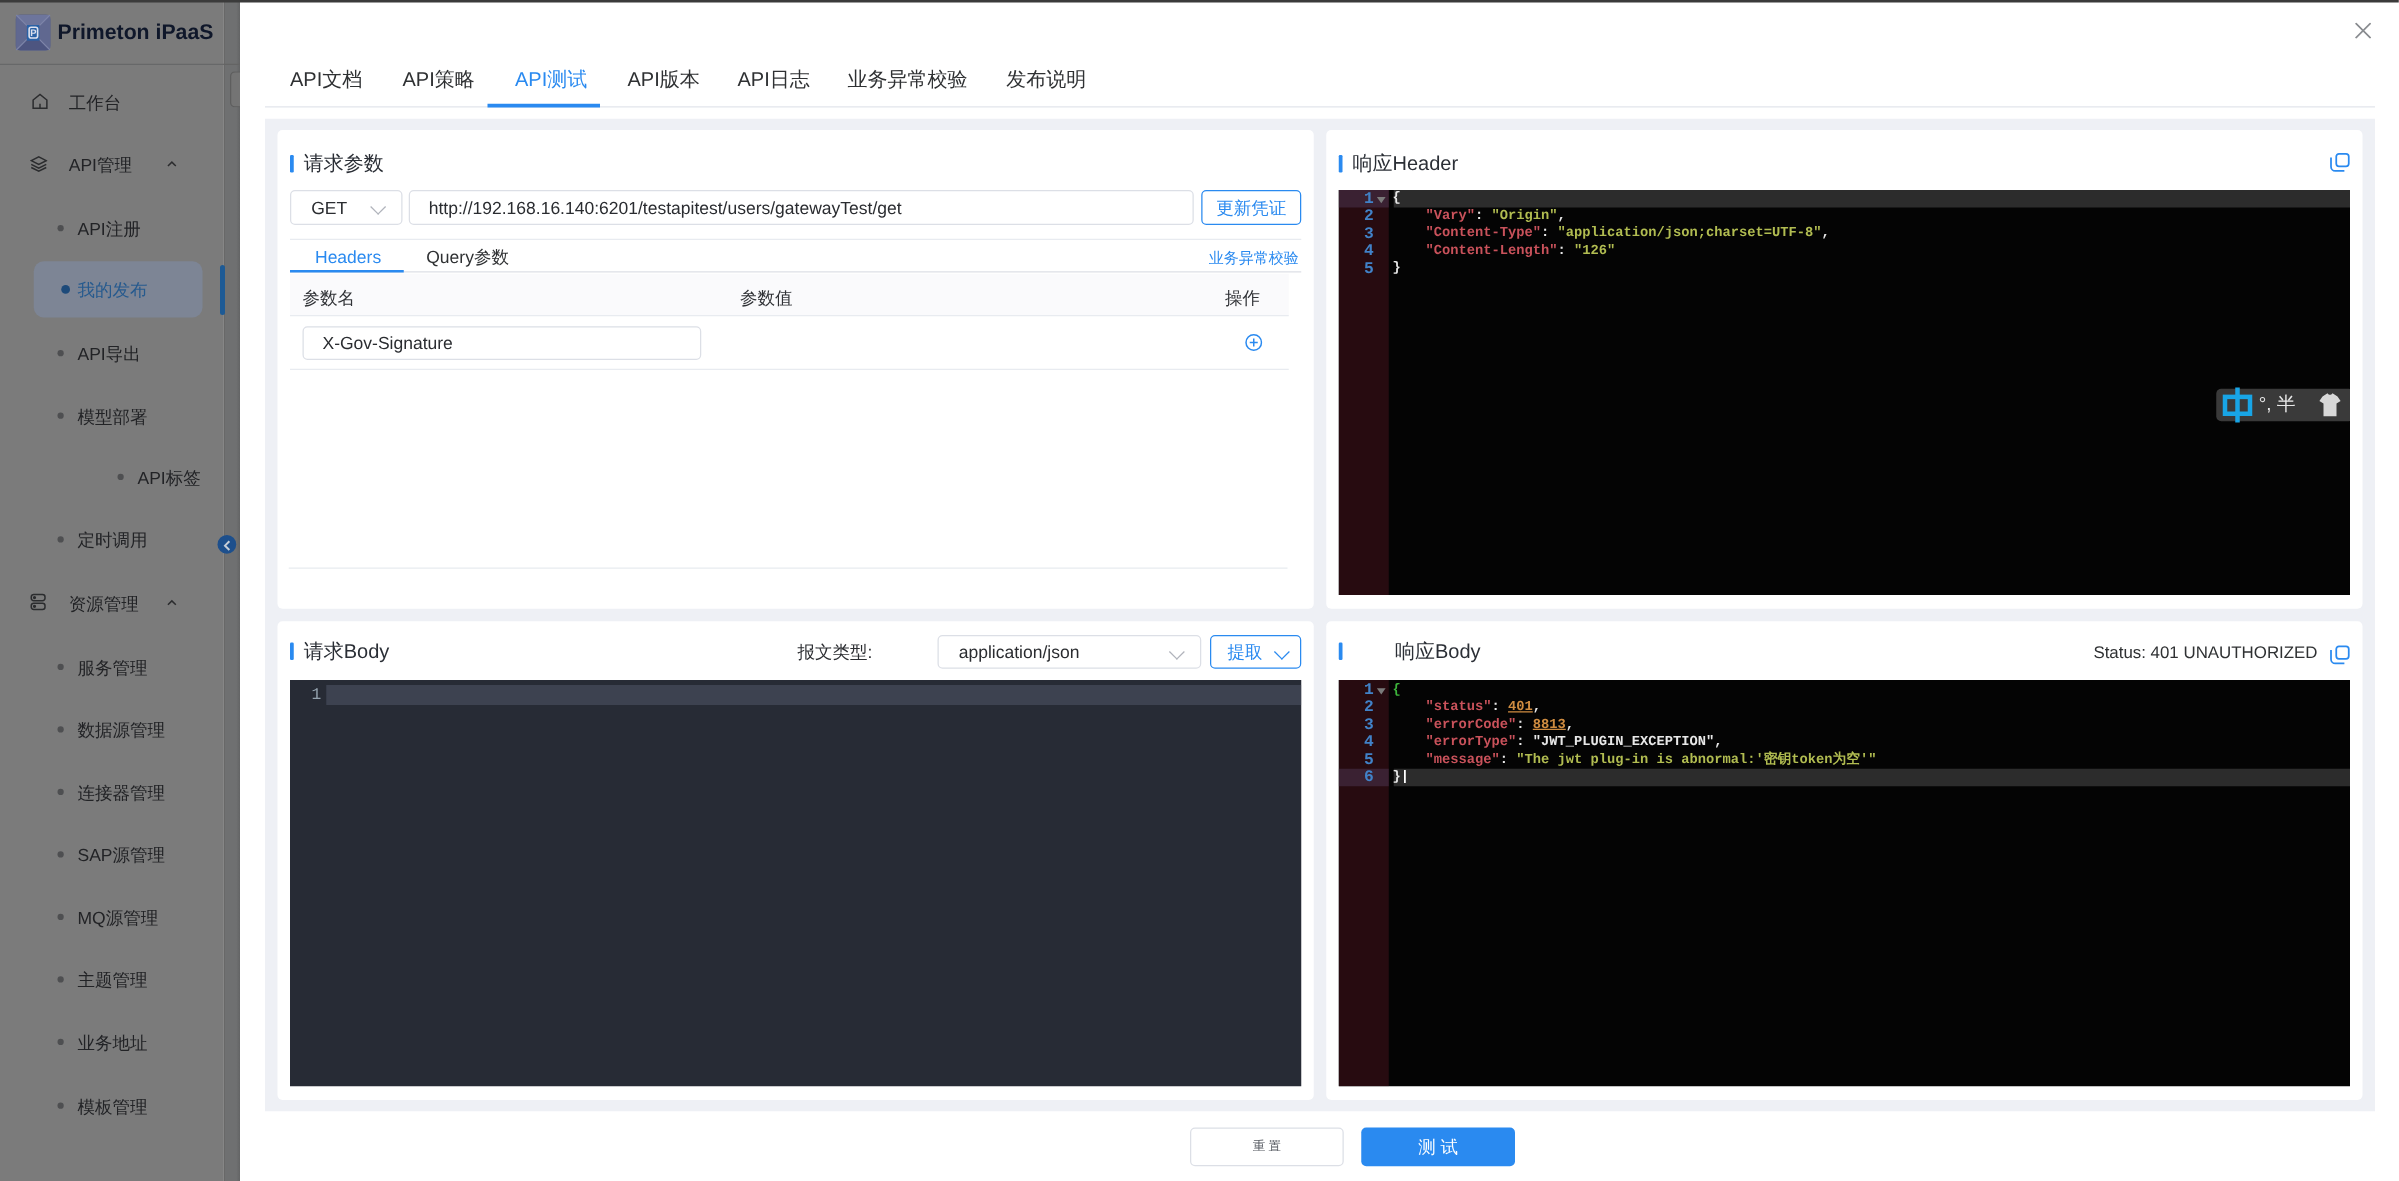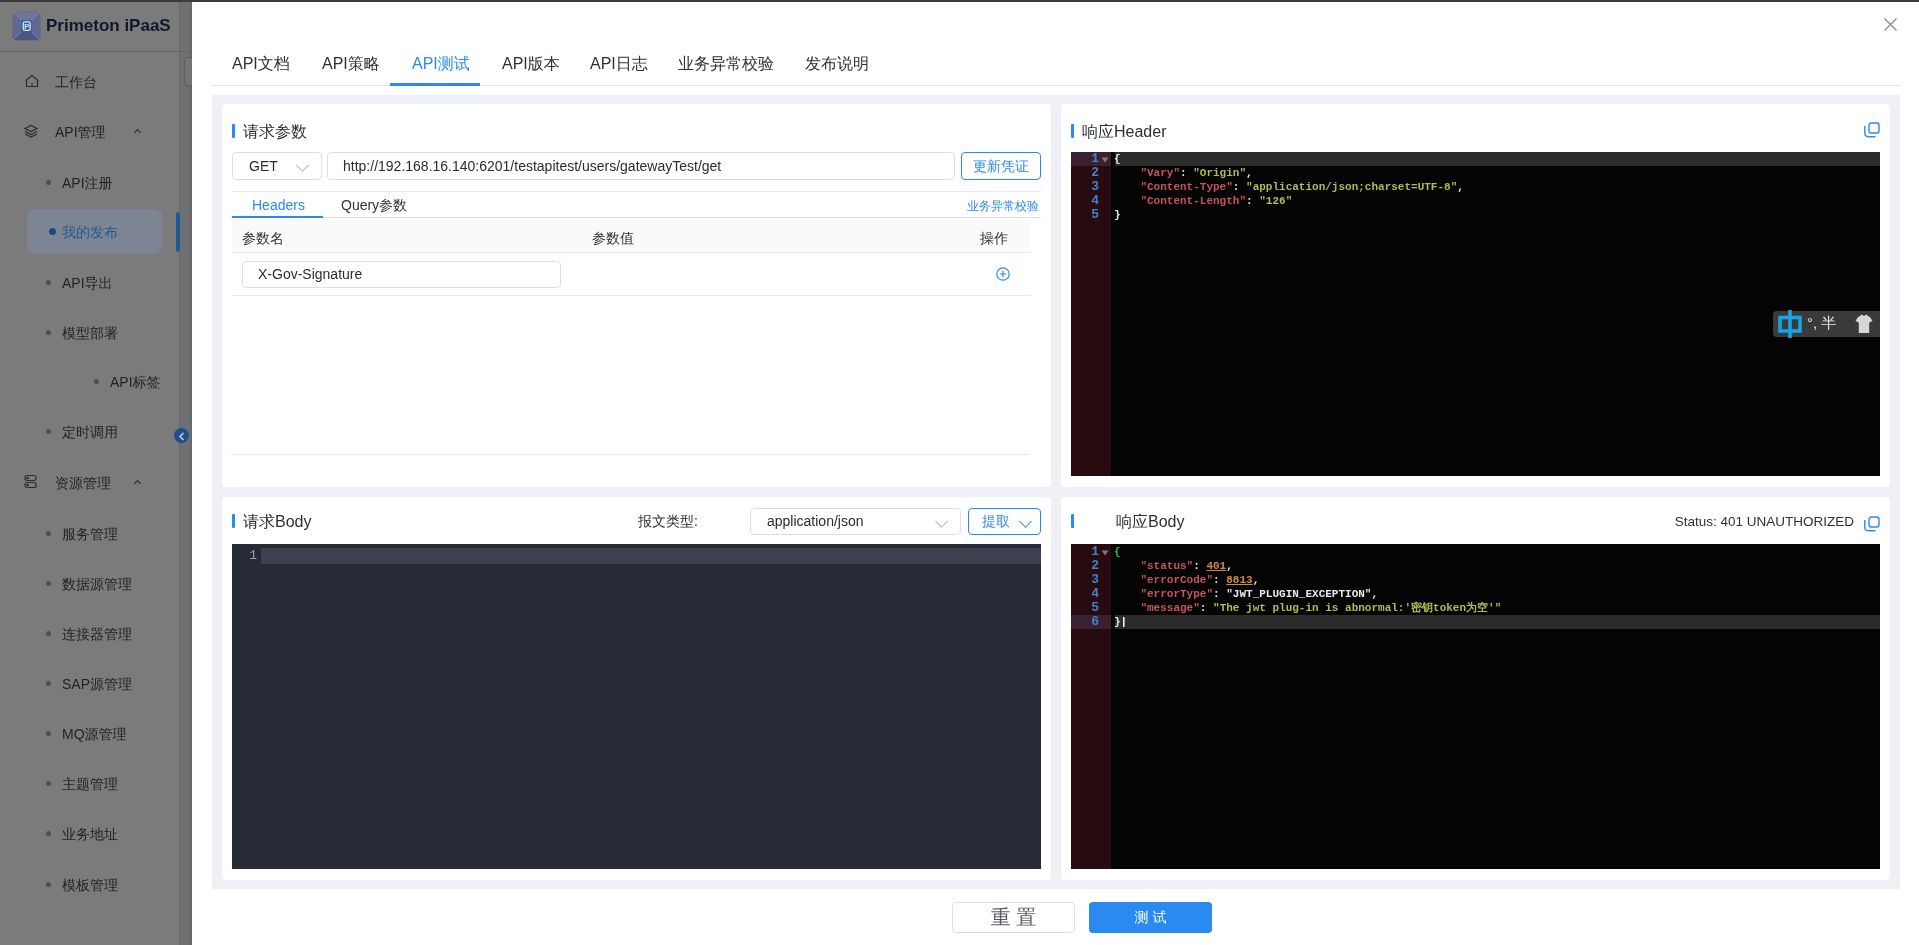--- a/index.html
+++ b/index.html
@@ -249,16 +249,16 @@
         </svg>
       <pre class="code abs" style="left:43px;top:1px;margin:0;"><span class="grn">{</span>
     <span class="red">"status"</span><span class="wht">: </span><span class="orn">401</span><span class="wht">,</span>
     <span class="red">"errorCode"</span><span class="wht">: </span><span class="orn">8813</span><span class="wht">,</span>
     <span class="red">"errorType"</span><span class="wht">: "JWT_PLUGIN_EXCEPTION",</span>
     <span class="red">"message"</span><span class="wht">: </span><span class="oli">"The jwt plug-in is abnormal:'密钥token为空'"</span>
 <span class="wht">}</span><span style="color:#fff;">|</span></pre>
     </div>
   </div>
 
-  <div class="abs" style="left:760px;top:902px;width:123px;height:31px;border:1px solid #dcdfe6;border-radius:4px;box-sizing:border-box;font-size:20px;color:#565a61;text-align:center;line-height:29px;">重 置</div>
+  <div class="abs" style="left:760px;top:902px;width:123px;height:31px;border:1px solid #dcdfe6;border-radius:4px;box-sizing:border-box;font-size:10px;color:#565a61;text-align:center;line-height:29px;">重 置</div>
   <div class="abs" style="left:897px;top:902px;width:123px;height:31px;background:#2a8af0;border-radius:4px;box-sizing:border-box;font-size:14px;color:#fff;text-align:center;line-height:31px;">测 试</div>
 </div>
 <div class="abs" id="topline"></div>
 
 </body></html>

